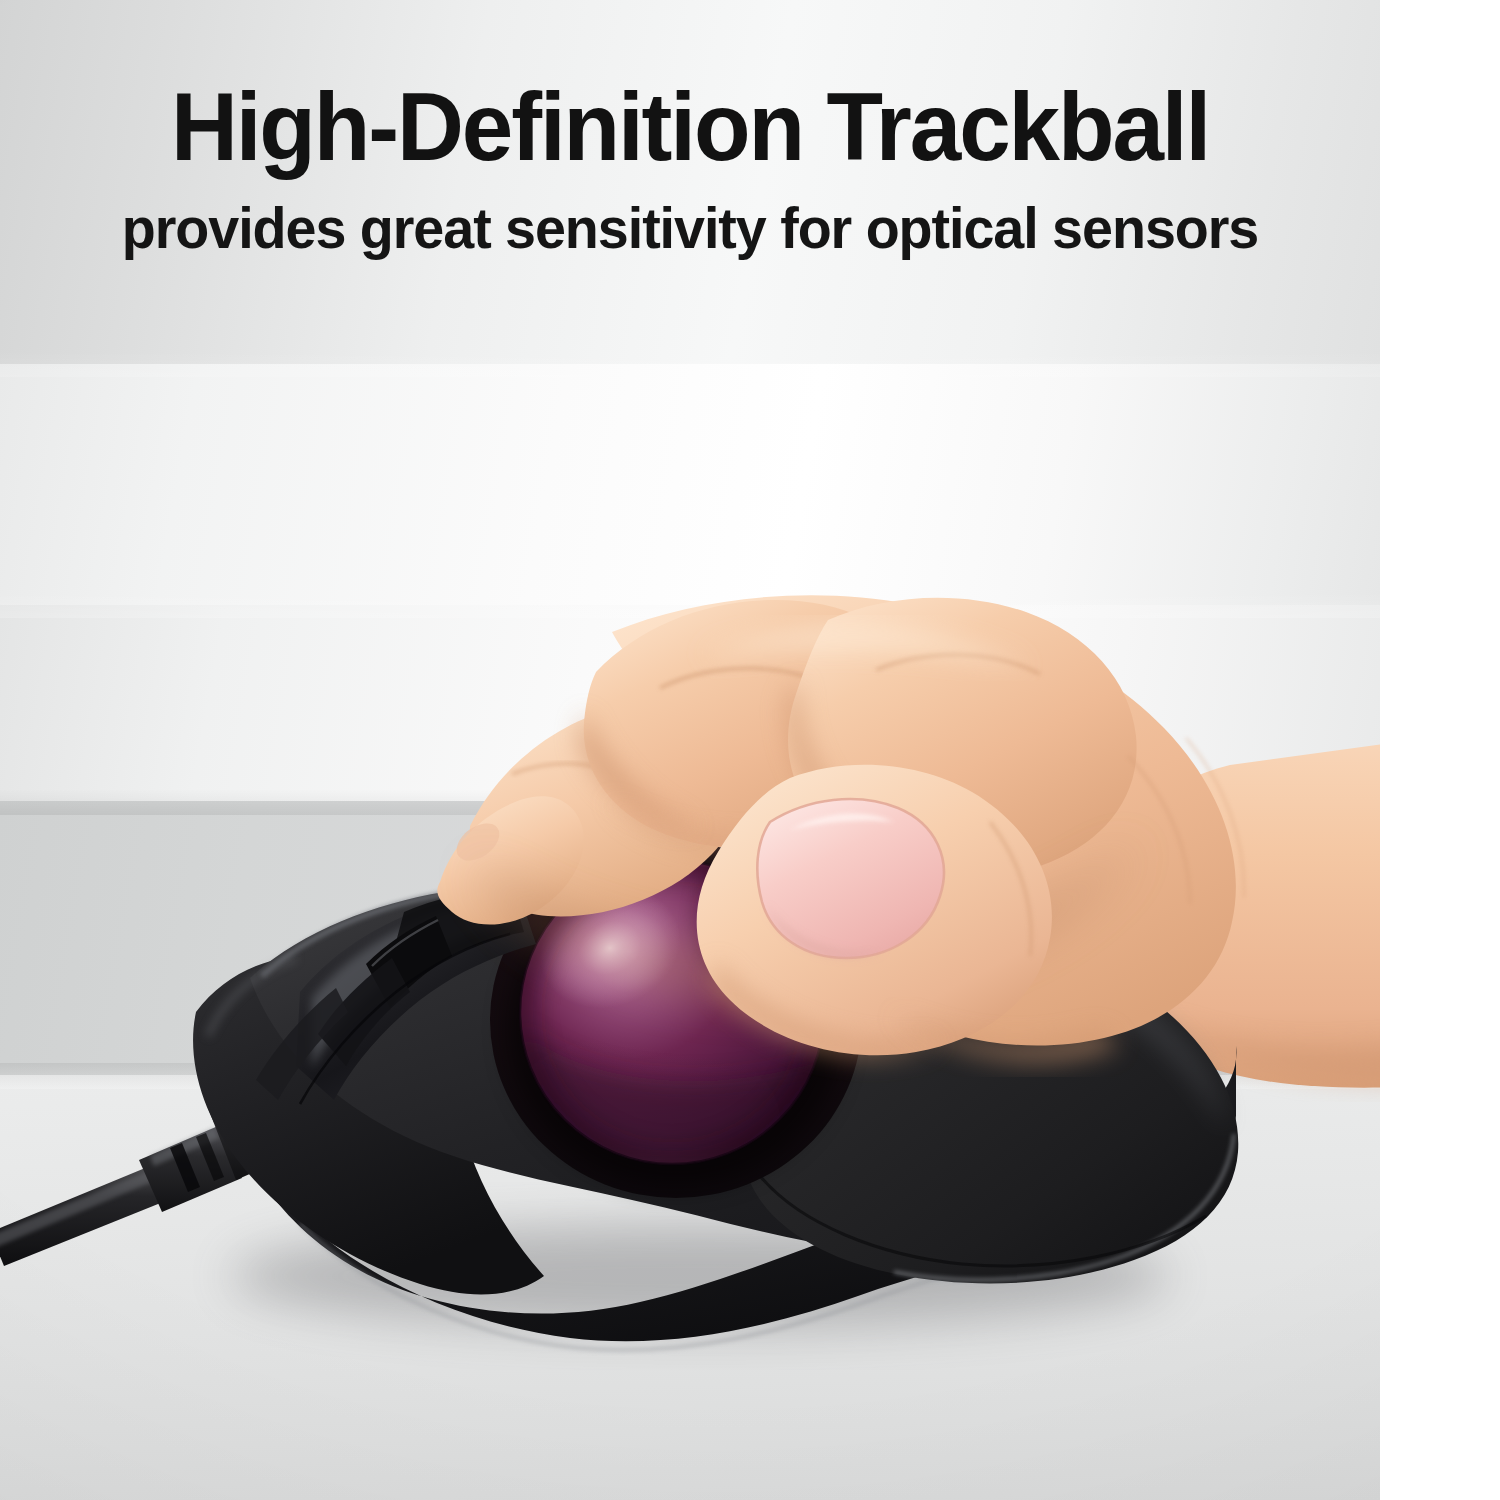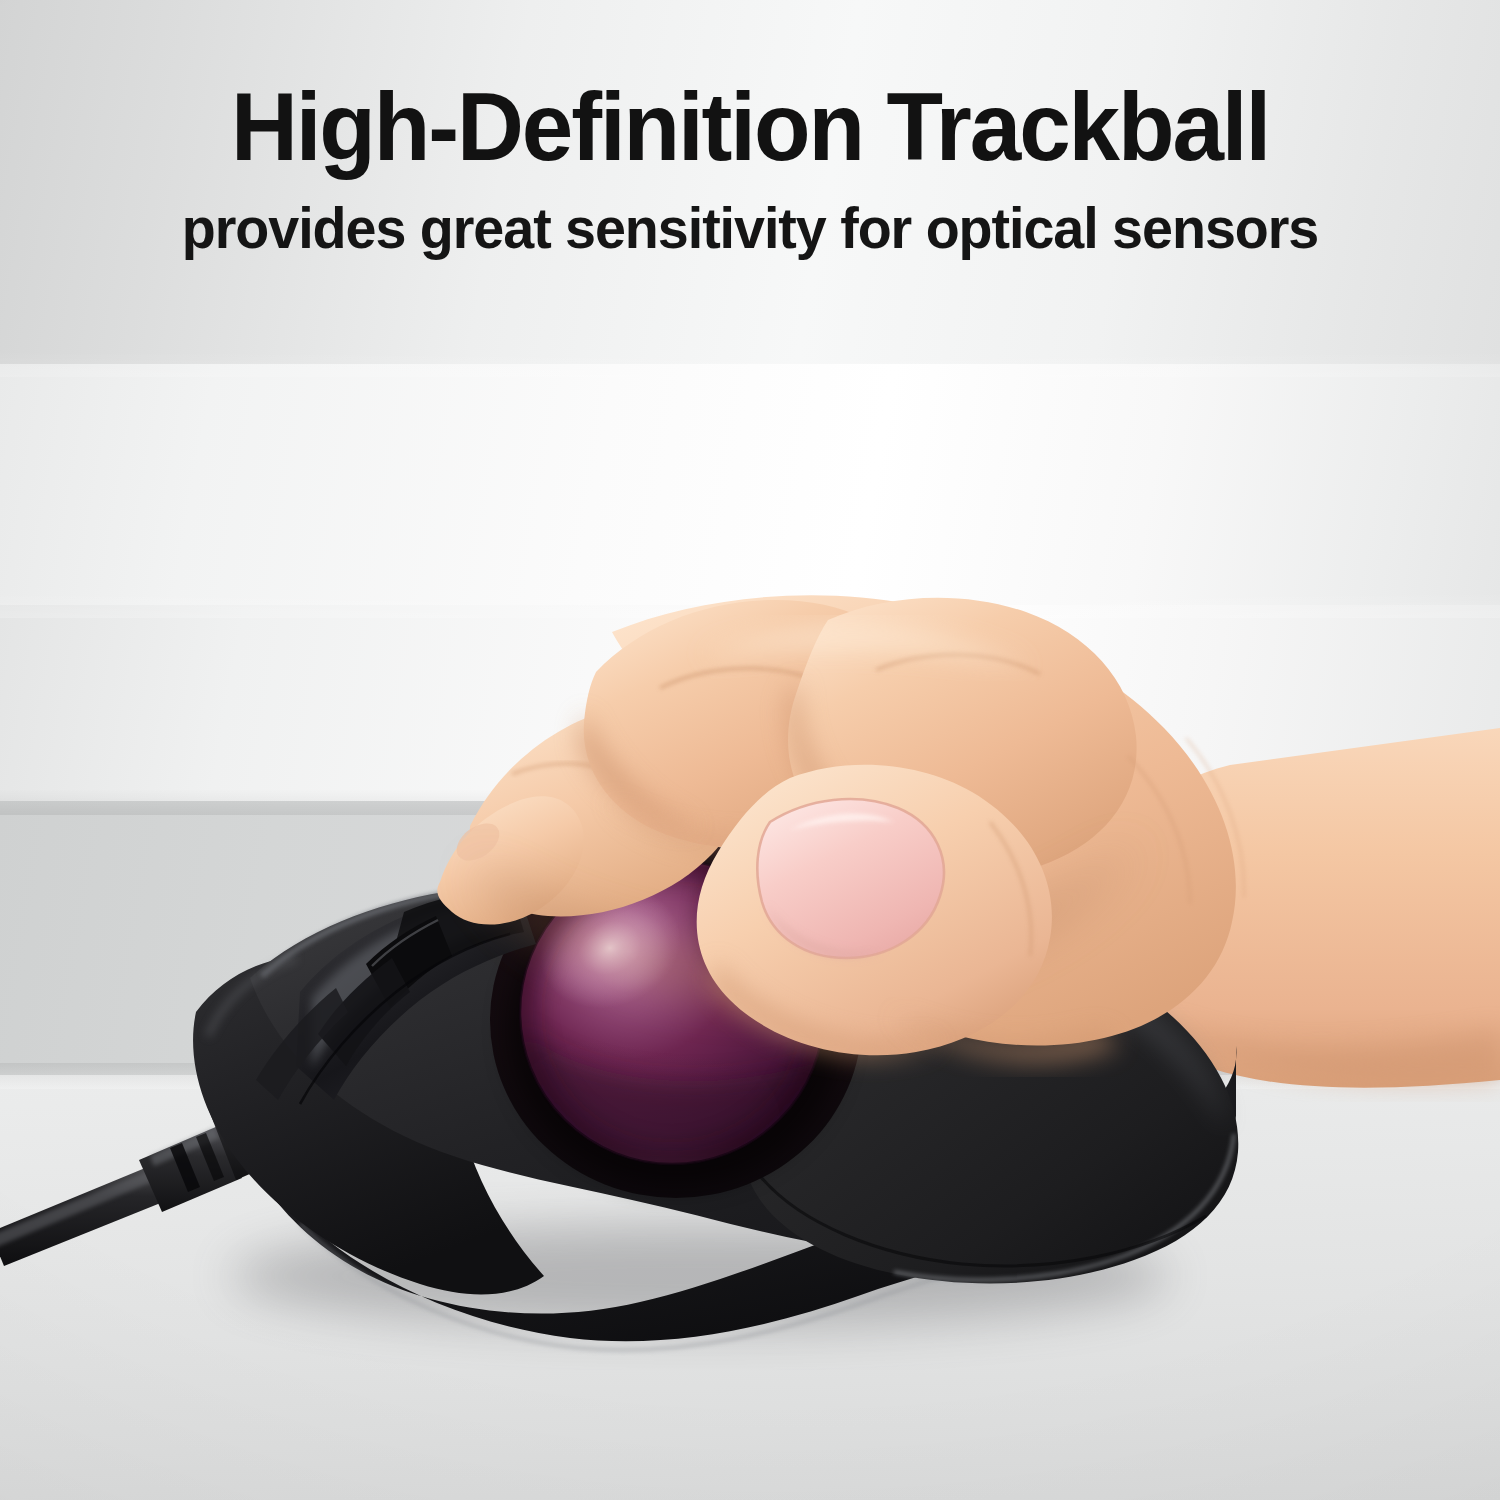--- a/index.html
+++ b/index.html
@@ -1,20 +1,20 @@
 <!DOCTYPE html>
 <html><head>
 <meta charset="utf-8">
 <title>High-Definition Trackball</title>
 <style>
   html,body{margin:0;padding:0;background:#fff;}
   *{box-sizing:border-box;}
   .stage{
     position:relative;
-    width:1500px;height:1500px;
+    width:1380px;height:1500px;
     overflow:hidden;
     font-family:"Liberation Sans","DejaVu Sans",sans-serif;
     background:#fef9c3;
   }
 
   
   .bg{position:absolute;inset:0;}
   .band{position:absolute;left:0;width:100%;}
   .b1{top:0;height:364px;
       background:linear-gradient(100deg,#d3d4d4 0%,#dcdddd 12%,#eeefef 34%,#f7f8f8 55%,#f1f2f2 74%,#e6e7e7 90%,#e0e1e1 100%);}

